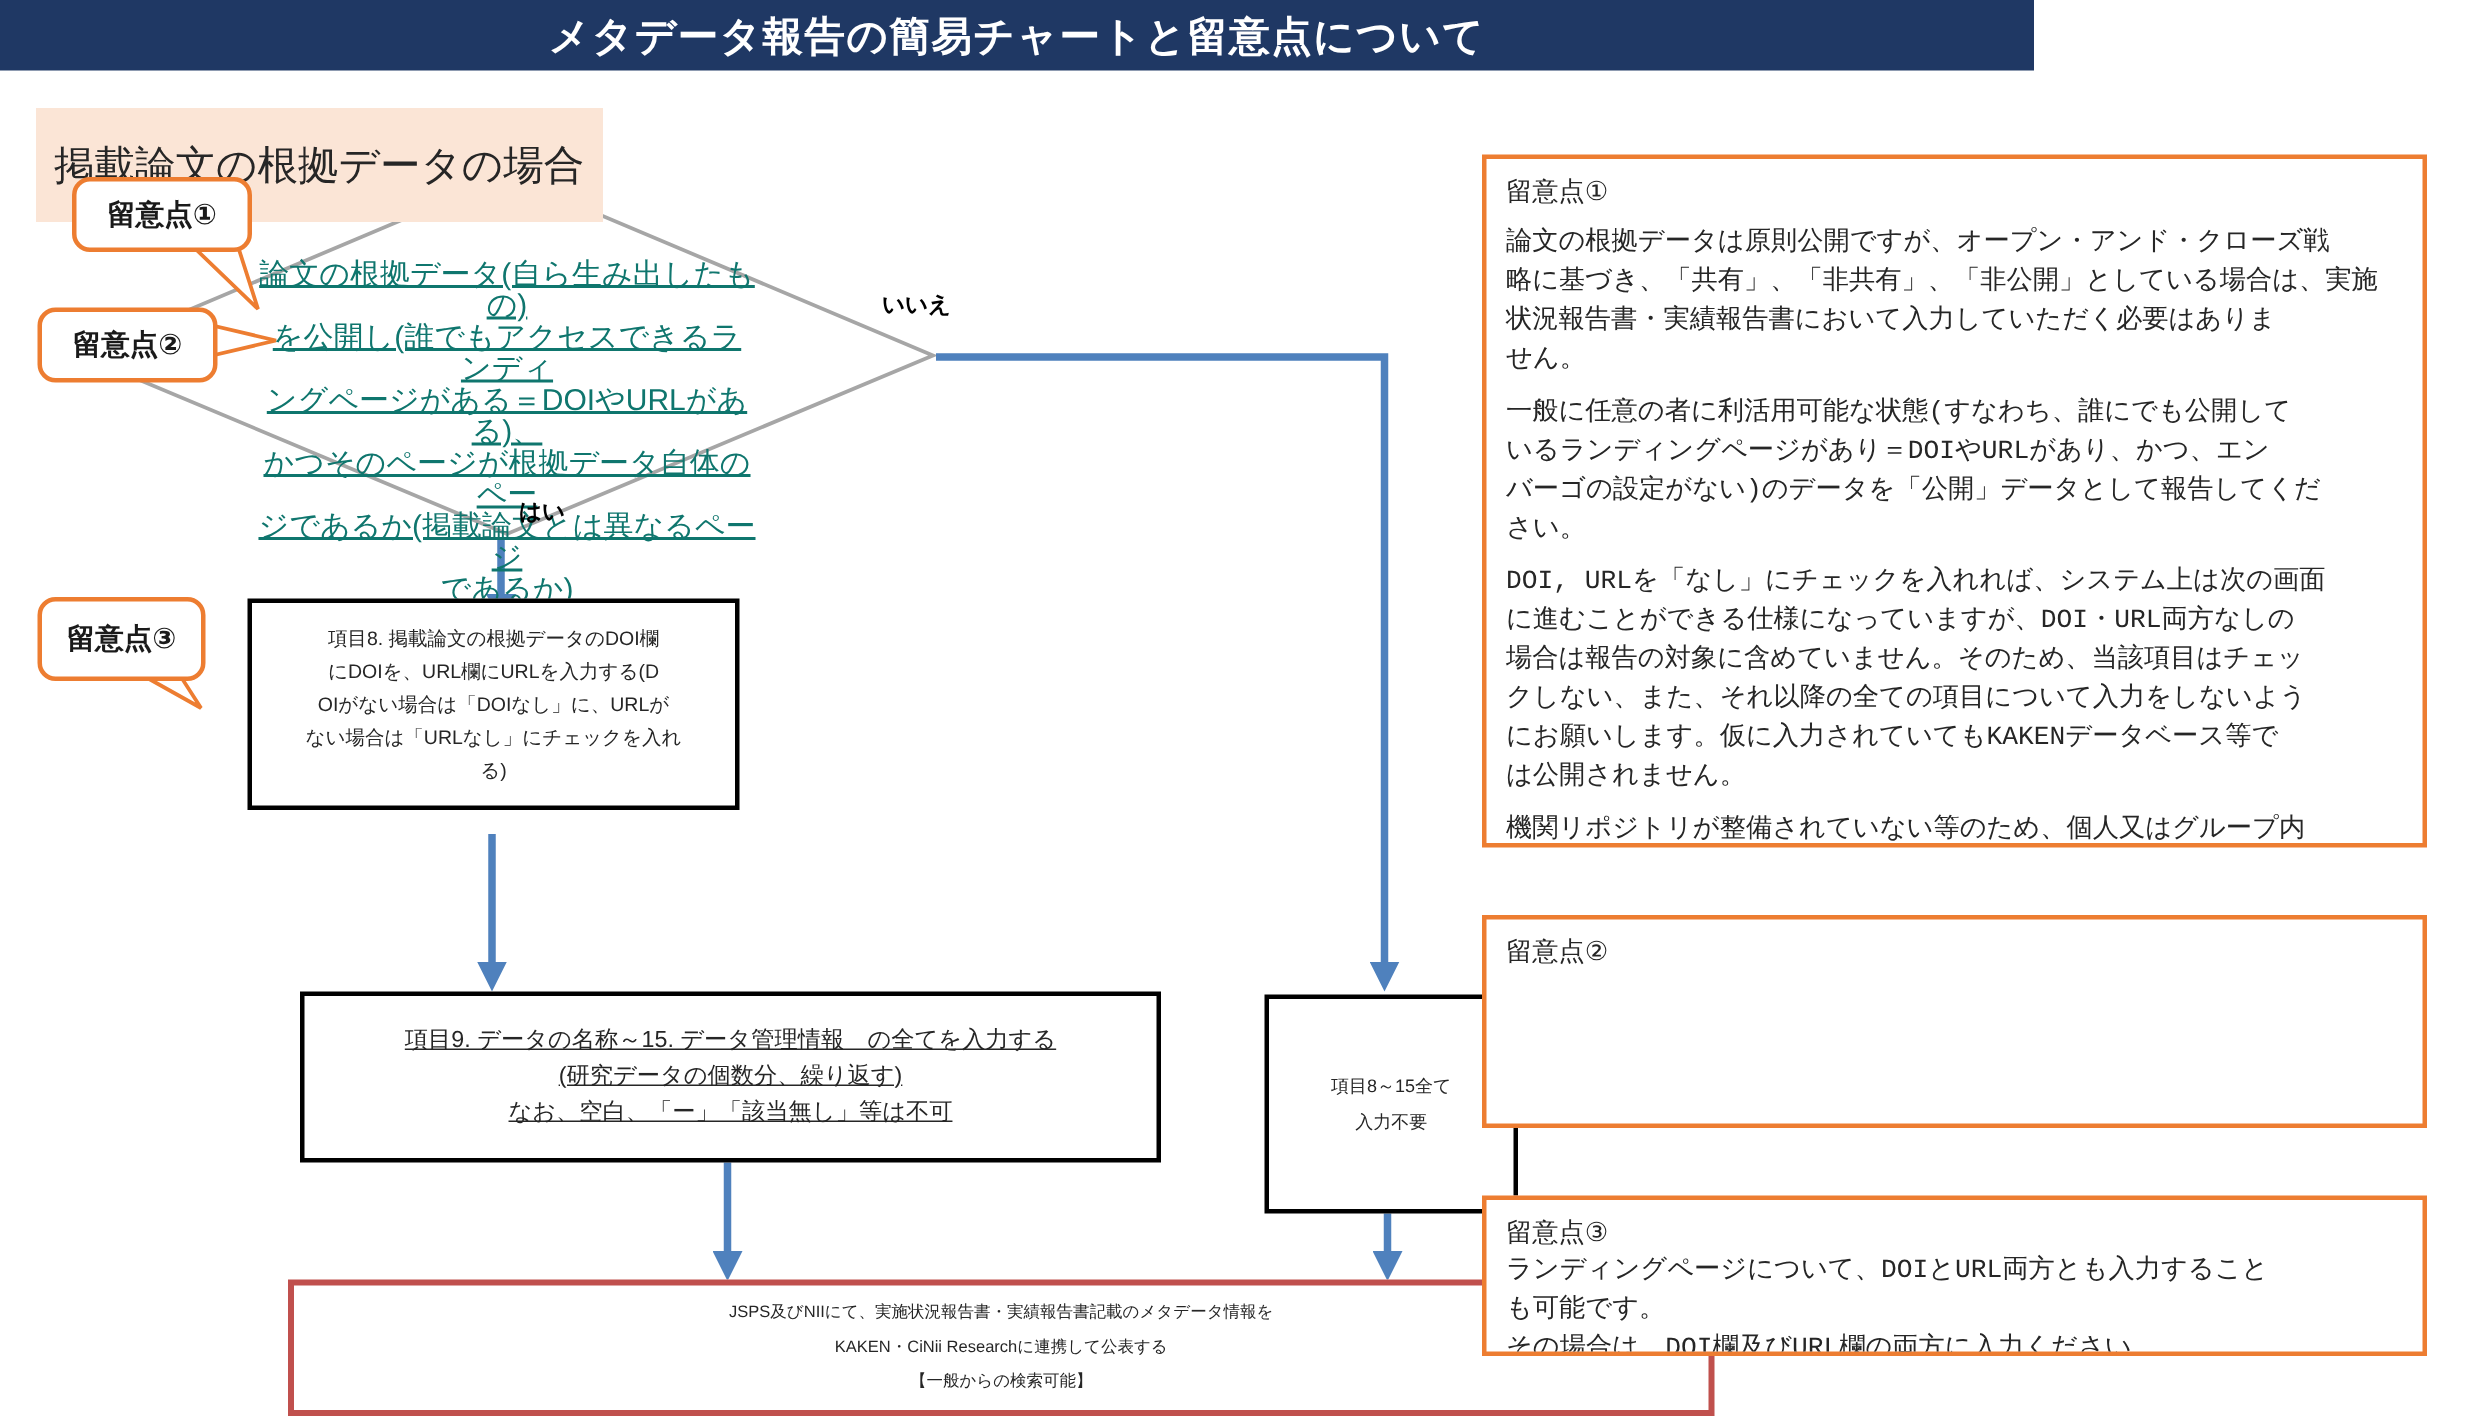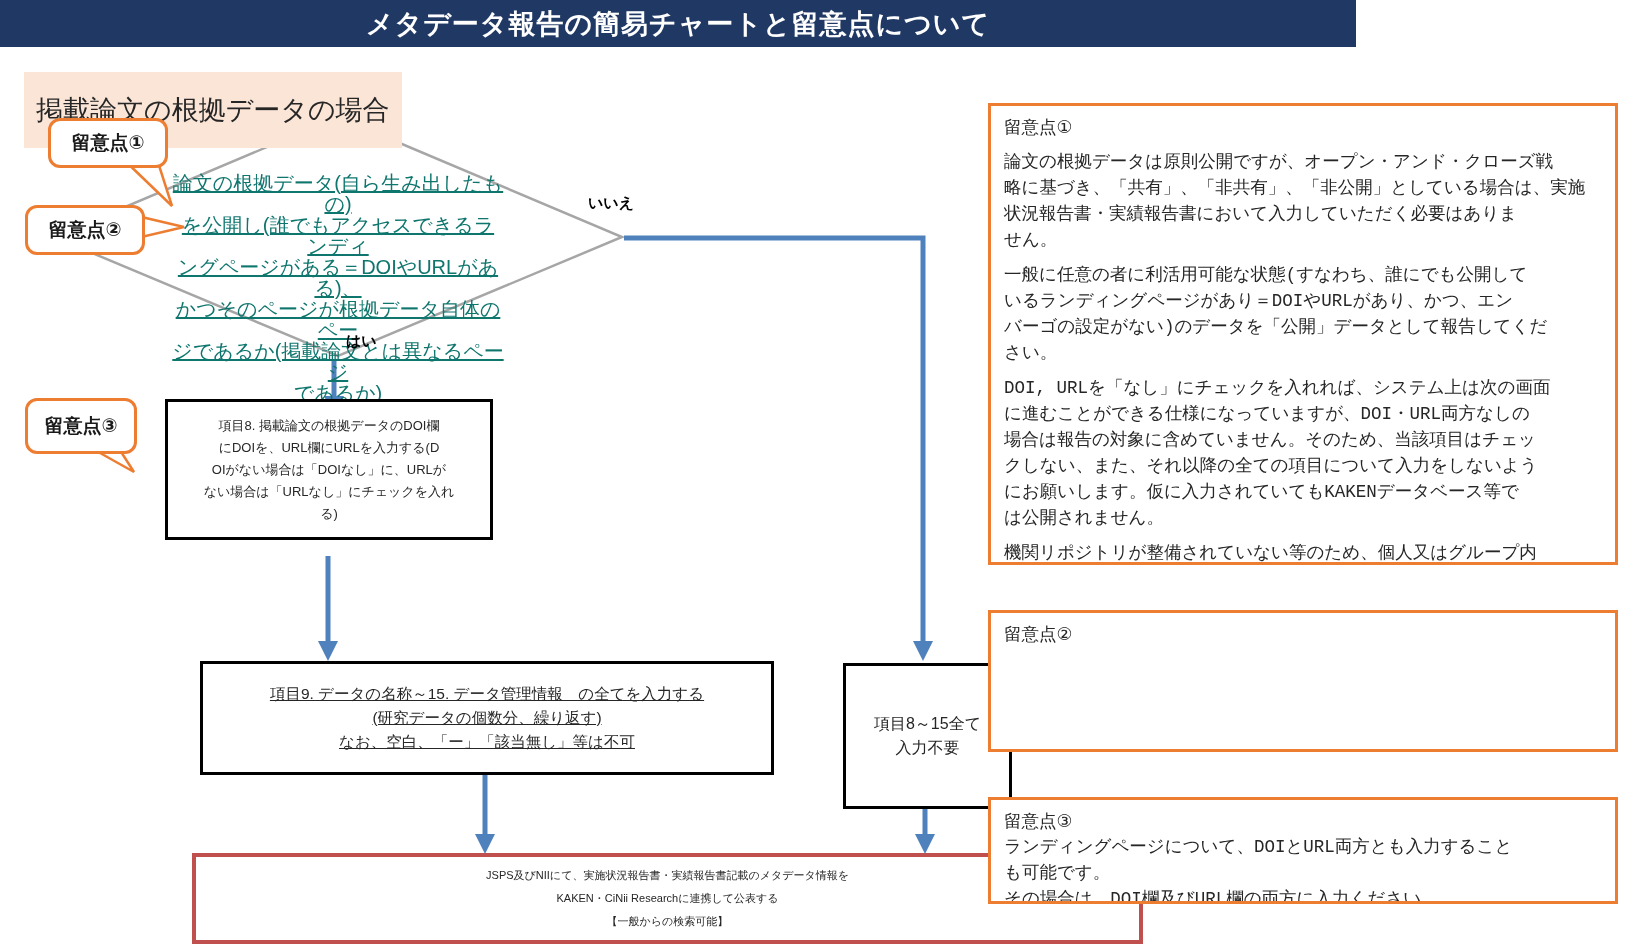--- a/index.html
+++ b/index.html
@@ -92,21 +92,21 @@
   <div class="fbox" style="left:165px;top:399px;width:322px;height:135px;font-size:13px;line-height:22px;">項目8. 掲載論文の根拠データのDOI欄
 にDOIを、URL欄にURLを入力する(D
 OIがない場合は「DOIなし」に、URLが
 ない場合は「URLなし」にチェックを入れ
 る)</div>
 
   <div class="fbox" style="left:200px;top:661px;width:568px;height:108px;font-size:15.5px;line-height:24px;text-decoration:underline;">項目9. データの名称～15. データ管理情報　の全てを入力する
 (研究データの個数分、繰り返す)
 なお、空白、「ー」「該当無し」等は不可</div>
 
-  <div class="fbox" style="left:843px;top:663px;width:163px;height:140px;font-size:16px;line-height:24px;">項目8～15全て
+  <div class="fbox" style="left:843px;top:663px;width:163px;height:140px;font-size:12px;line-height:24px;">項目8～15全て
 入力不要</div>
 
   <div class="fbox publish" style="left:192px;top:853px;width:943px;height:83px;font-size:11px;line-height:23px;">JSPS及びNIIにて、実施状況報告書・実績報告書記載のメタデータ情報を
 KAKEN・CiNii Researchに連携して公表する
 【一般からの検索可能】</div>
 
   <div class="panel" style="top:103px;height:462px;">
     <div class="note-title">留意点①</div>
     <div class="note-para">論文の根拠データは原則公開ですが、オープン・アンド・クローズ戦
 略に基づき、「共有」、「非共有」、「非公開」としている場合は、実施

